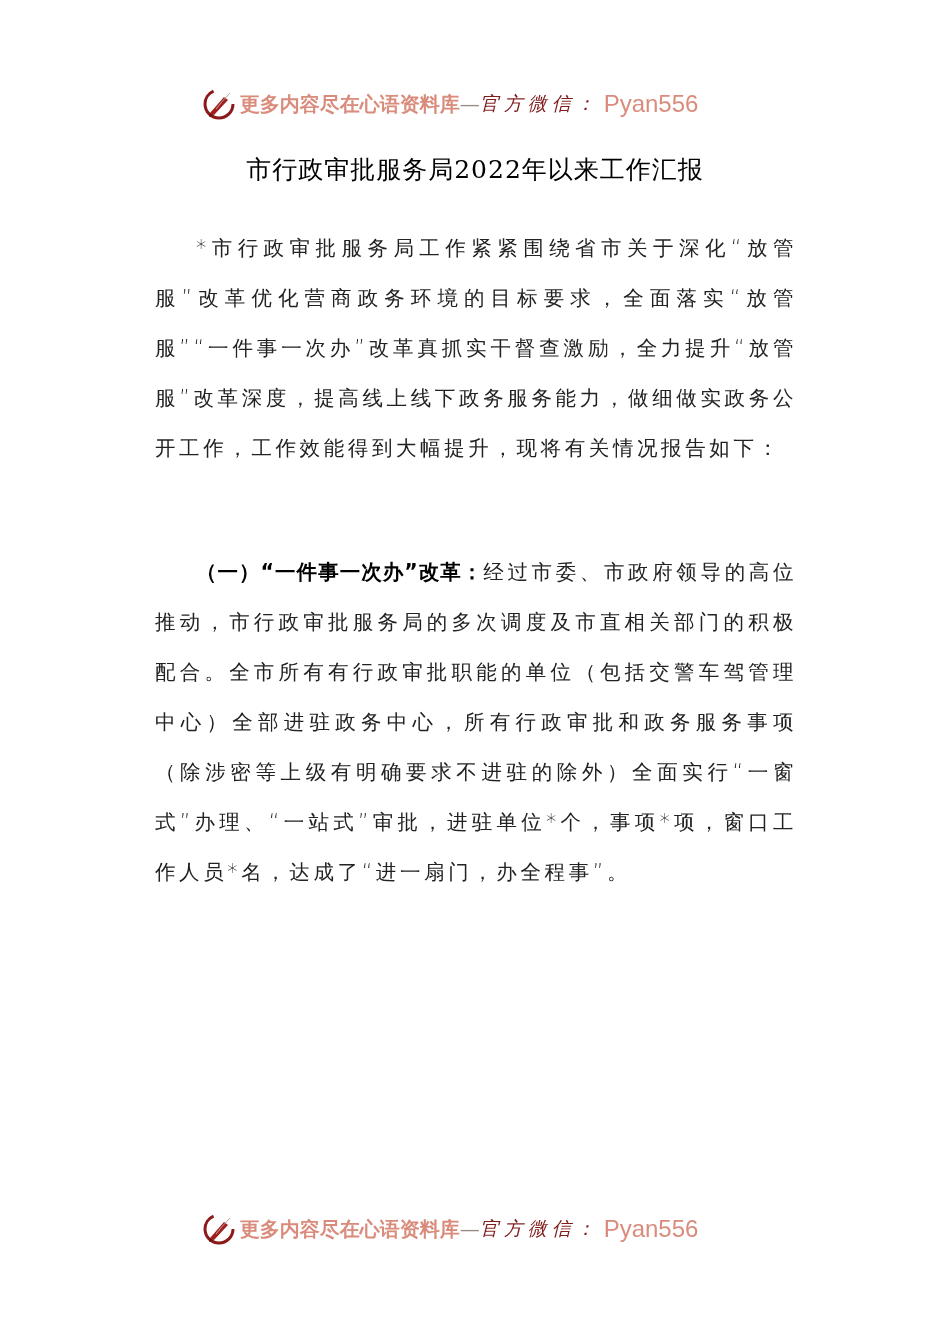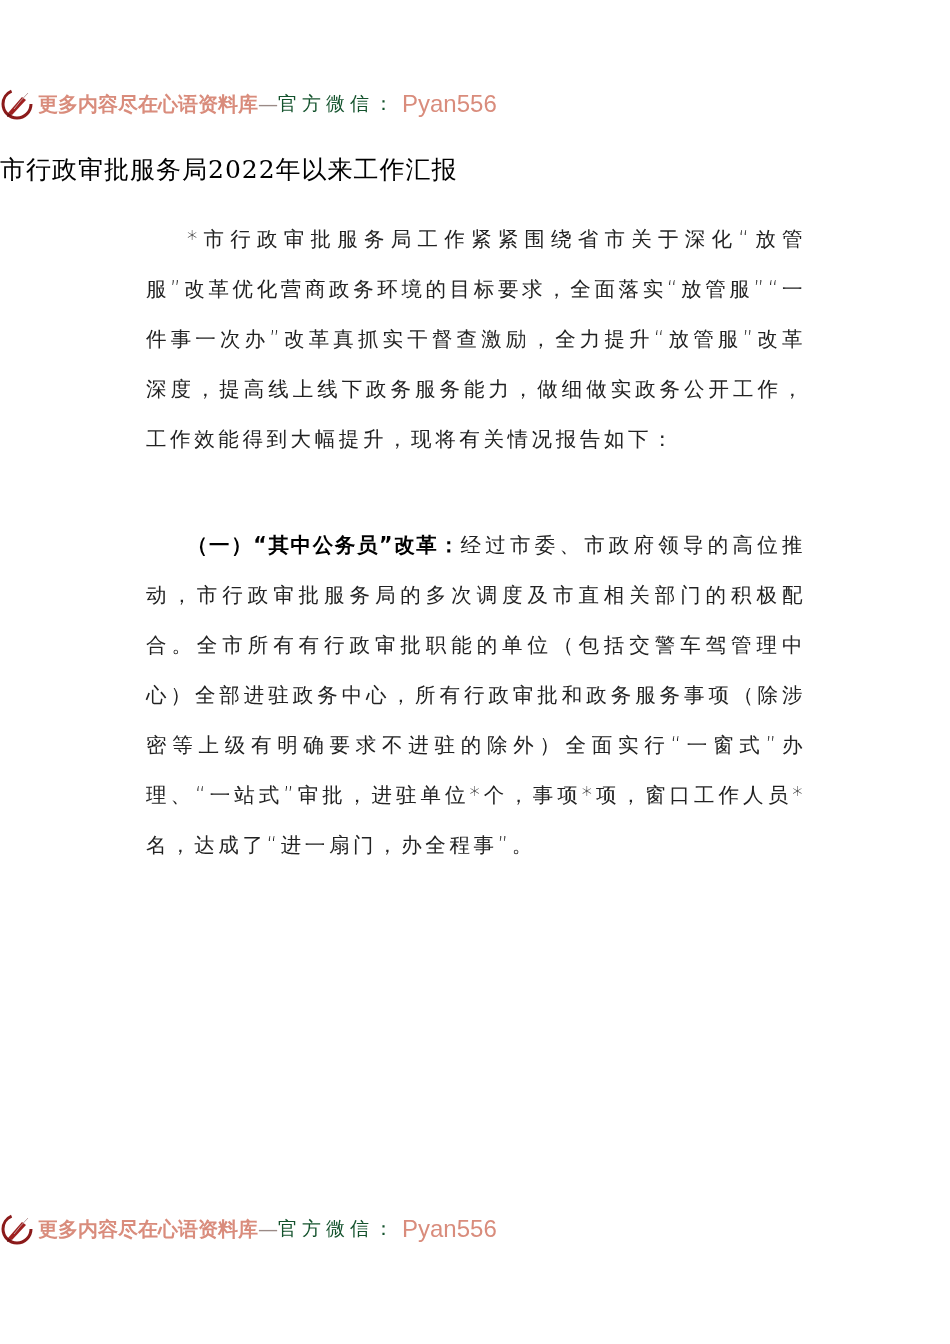--- a/index.html
+++ b/index.html
@@ -15,21 +15,21 @@
       font-family: "DejaVu Serif", "Liberation Serif", serif;
       color: #1a1a1a;
     }
     .watermark {
       position: absolute;
       left: 0;
       width: 900px;
       height: 40px;
       display: flex;
       align-items: center;
-      justify-content: flex-start;
+      justify-content: center;
       font-family: "DejaVu Serif", serif;
     }
     .watermark.top { top: 84px; }
     .watermark.bottom { top: 1209px; }
     .wm-logo {
       width: 34px;
       height: 34px;
       margin-right: 4px;
       display: inline-block;
     }
@@ -37,52 +37,54 @@
       color: #d98c7c;
       font-size: 20px;
       letter-spacing: 0px;
       font-weight: bold;
     }
     .wm-dash {
       color: #9a8a86;
       font-size: 20px;
     }
     .wm-label {
-      color: #14532d;
+      color: #7f1d1d;
       font-size: 19px;
       letter-spacing: 5px;
+      font-style: italic;
     }
     .wm-id {
       color: #d98c7c;
       font-size: 24px;
       font-family: "Liberation Sans", sans-serif;
       margin-left: 4px;
     }
     .doc-title {
       position: absolute;
       top: 153px;
       left: 0;
       width: 950px;
+      text-align: center;
       font-size: 25px;
       font-family: "DejaVu Serif", serif;
       color: #000;
       letter-spacing: 1px;
     }
     .content {
       position: absolute;
       left: 146px;
       top: 214px;
       width: 660px;
     }
     .para {
       font-size: 20.5px;
       line-height: 50px;
       letter-spacing: 3.6px;
       text-indent: 41px;
-      margin: 0;
+      margin: 9px;
       font-family: "DejaVu Sans", sans-serif;
       font-weight: 300;
       color: #222;
       text-align: justify;
     }
     .heading {
       font-size: 20.5px;
       line-height: 50px;
       font-weight: bold;
       text-indent: 41px;
@@ -121,21 +123,21 @@
 <div class="content">
   <p class="para">*市行政审批服务局工作紧紧围绕省市关于深化“放管服”改革优化营商政务环境的目标要求，全面落实“放管服”“一件事一次办”改革真抓实干督查激励，全力提升“放管服”改革深度，提高线上线下政务服务能力，做细做实政务公开工作，工作效能得到大幅提升，现将有关情况报告如下：</p>
 
   <div class="gap-sm"></div>
   <div class="gap-sm"></div>
 
 
   <div class="gap-sm"></div>
   <div class="gap-sm"></div>
 
-  <p class="para"><span class="bold-lead">（一）“其中公务员”改革：</span><span>经过市委、市政府领导的高位推动，市行政审批服务局的多次调度及市直相关部门的积极配合。全市所有有行政审批职能的单位（包括交警车驾管理中心）全部进驻政务中心，所有行政审批和政务服务事项（除涉密等上级有明确要求不进驻的除外）全面实行“一窗式”办理、“一站式”审批，进驻单位*个，事项*项，窗口工作人员*名，达成了“进一扇门，办全程事”。</span></p>
+  <p class="para"><span class="bold-lead">（一）“一件事一次办”改革：</span><span>经过市委、市政府领导的高位推动，市行政审批服务局的多次调度及市直相关部门的积极配合。全市所有有行政审批职能的单位（包括交警车驾管理中心）全部进驻政务中心，所有行政审批和政务服务事项（除涉密等上级有明确要求不进驻的除外）全面实行“一窗式”办理、“一站式”审批，进驻单位*个，事项*项，窗口工作人员*名，达成了“进一扇门，办全程事”。</span></p>
 </div>
 
 <div class="watermark bottom">
   <span class="wm-logo">
     <svg width="34" height="34" viewBox="0 0 34 34">
       <circle cx="17" cy="17" r="14" fill="none" stroke="#8b1a1a" stroke-width="3" stroke-dasharray="60 30"></circle>
       <path d="M8 26 L22 10 L26 13 L12 28 Z" fill="#a02020"></path>
       <path d="M8 26 L12 28 L7 30 Z" fill="#6a1010"></path>
       <path d="M14 22 Q20 14 28 6" stroke="#c0a0a0" stroke-width="1" fill="none"></path>
     </svg>

